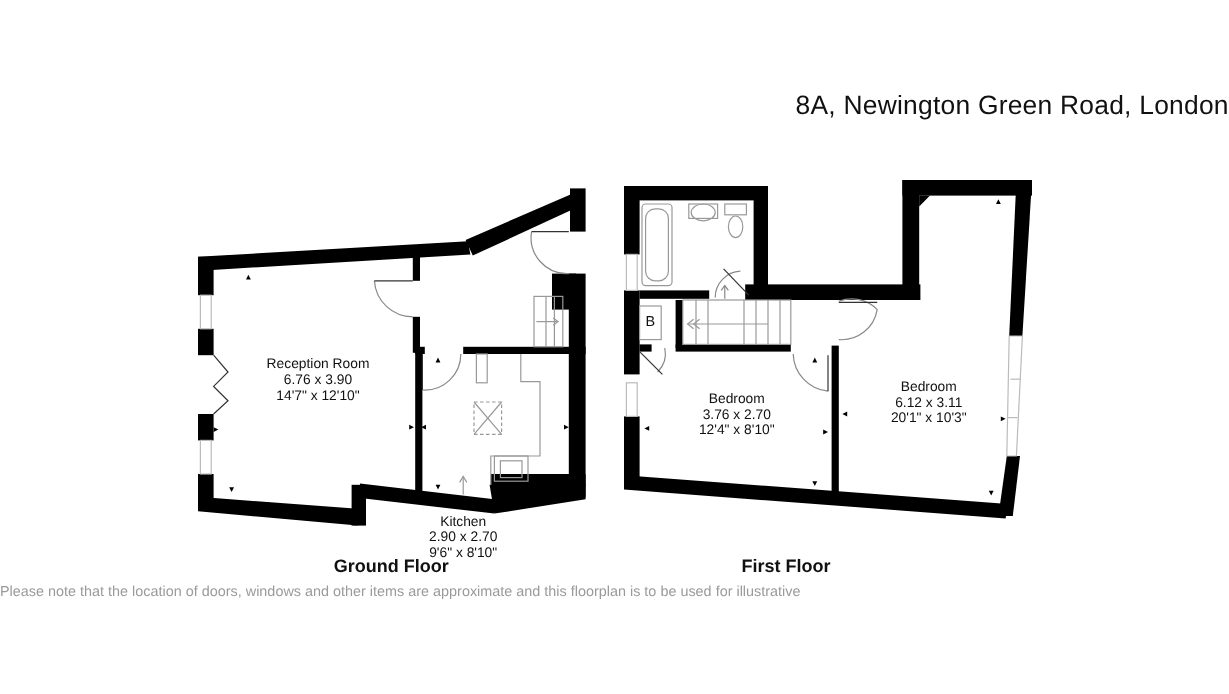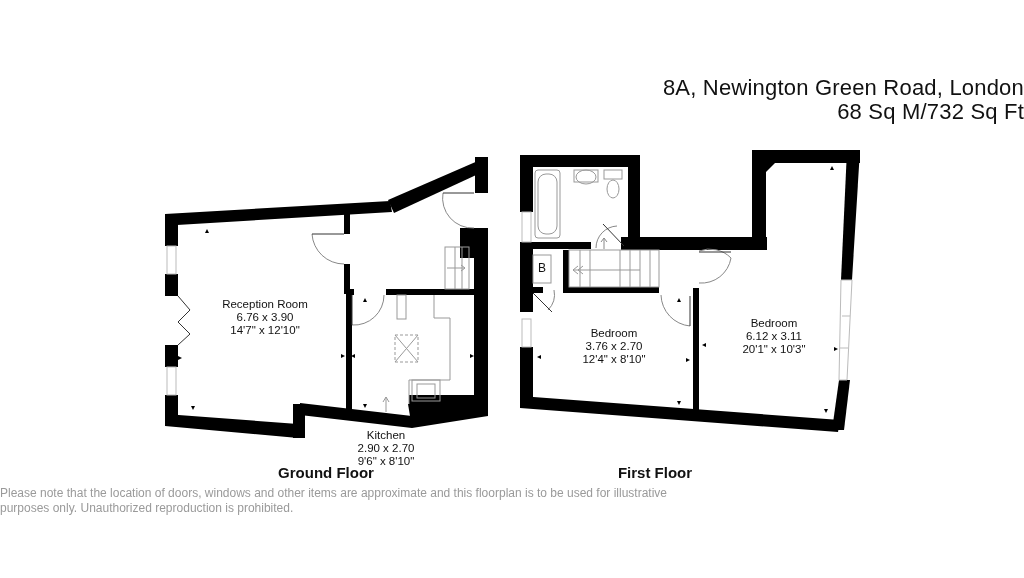--- a/index.html
+++ b/index.html
@@ -11,21 +11,20 @@
     .room-label { position: absolute; text-align: center; font-size: 11.5px; line-height: 13px; color: #111; }
     .floor-label { position: absolute; font-weight: bold; font-size: 15px; color: #111; text-align: center; }
     .disclaimer { position: absolute; left: 0; top: 486px; width: 1024px; 
                   font-size: 12px; line-height: 15px; color: #9a9a9a; }
   </style>
 </head>
 <body>
 
 <div class="title-block">
   <div class="title-line">8A, Newington Green Road, London</div>
-  <div class="title-line">68 Sq M/732 Sq Ft</div>
 </div>
 
 <svg class="plan" width="1024" height="578" viewBox="0 0 1024 578">
 
   <g>
 
     <g fill="#000">
 
       <polygon points="165,214 390,201 392,212 177,225"></polygon>
 
@@ -211,14 +210,13 @@
   <div>6.12 x 3.11</div>
   <div>20'1" x 10'3"</div>
 </div>
 <div class="room-label" style="left:533px; top:262px; width:18px; font-size:12px;">B</div>
 
 <div class="floor-label" style="left:246px; top:464px; width:160px;">Ground Floor</div>
 <div class="floor-label" style="left:575px; top:464px; width:160px;">First Floor</div>
 
 <div class="disclaimer">
   <div>Please note that the location of doors, windows and other items are approximate and this floorplan is to be used for illustrative</div>
-  <div>purposes only. Unauthorized reproduction is prohibited.</div>
 </div>
 
 </body></html>

